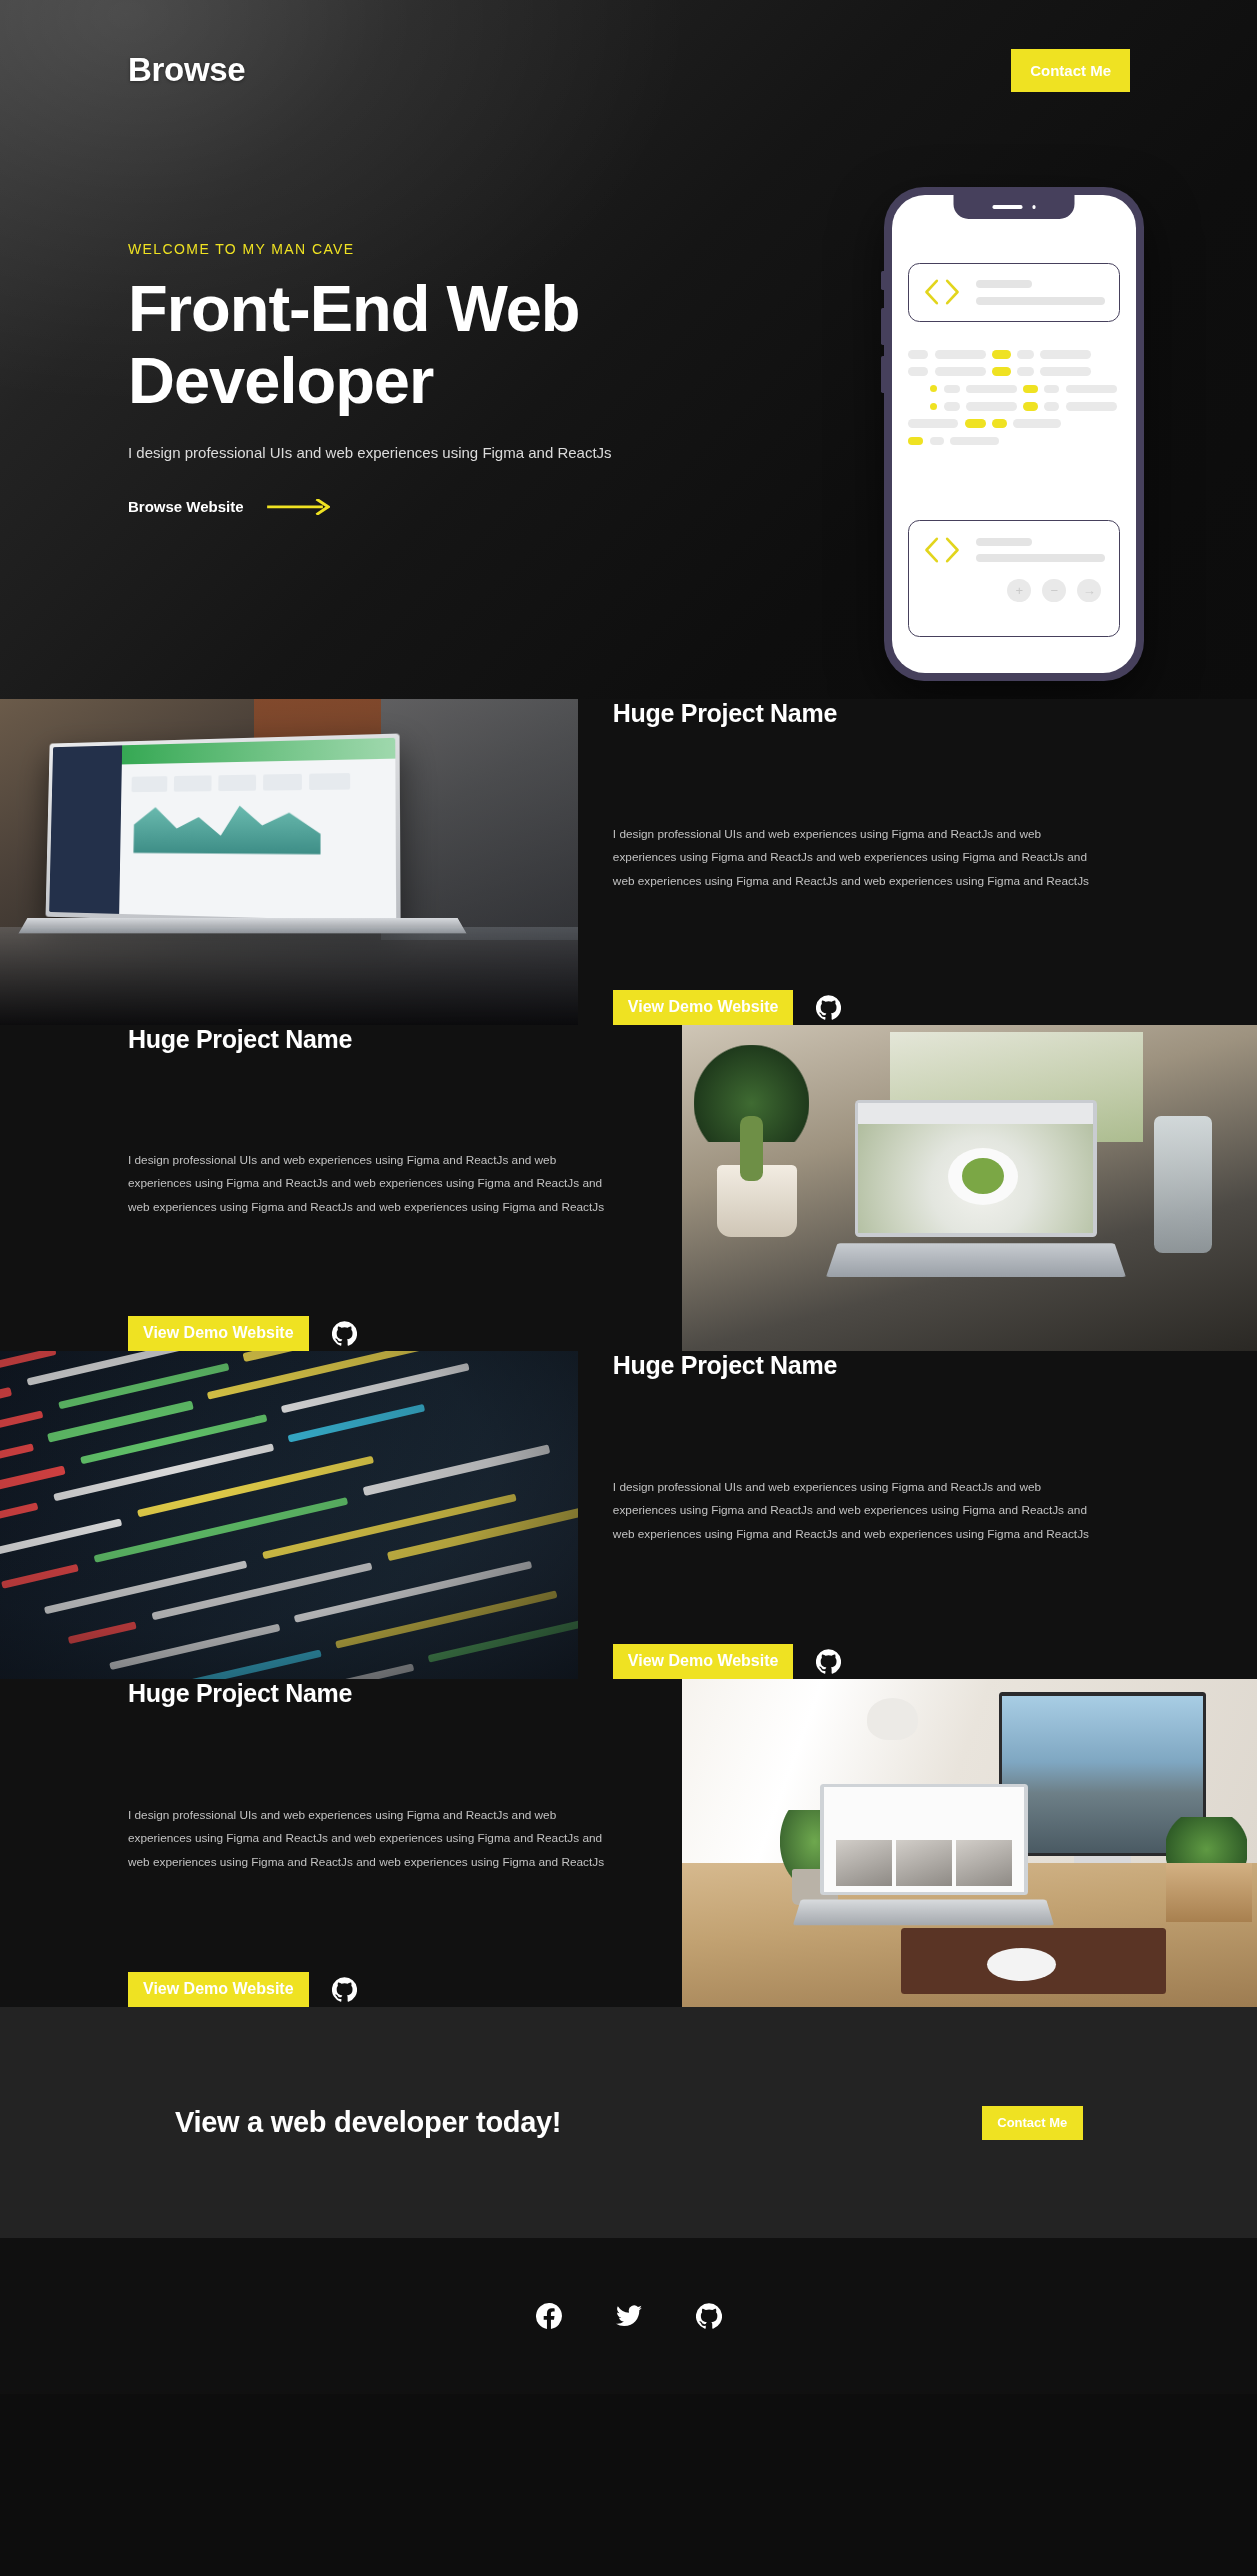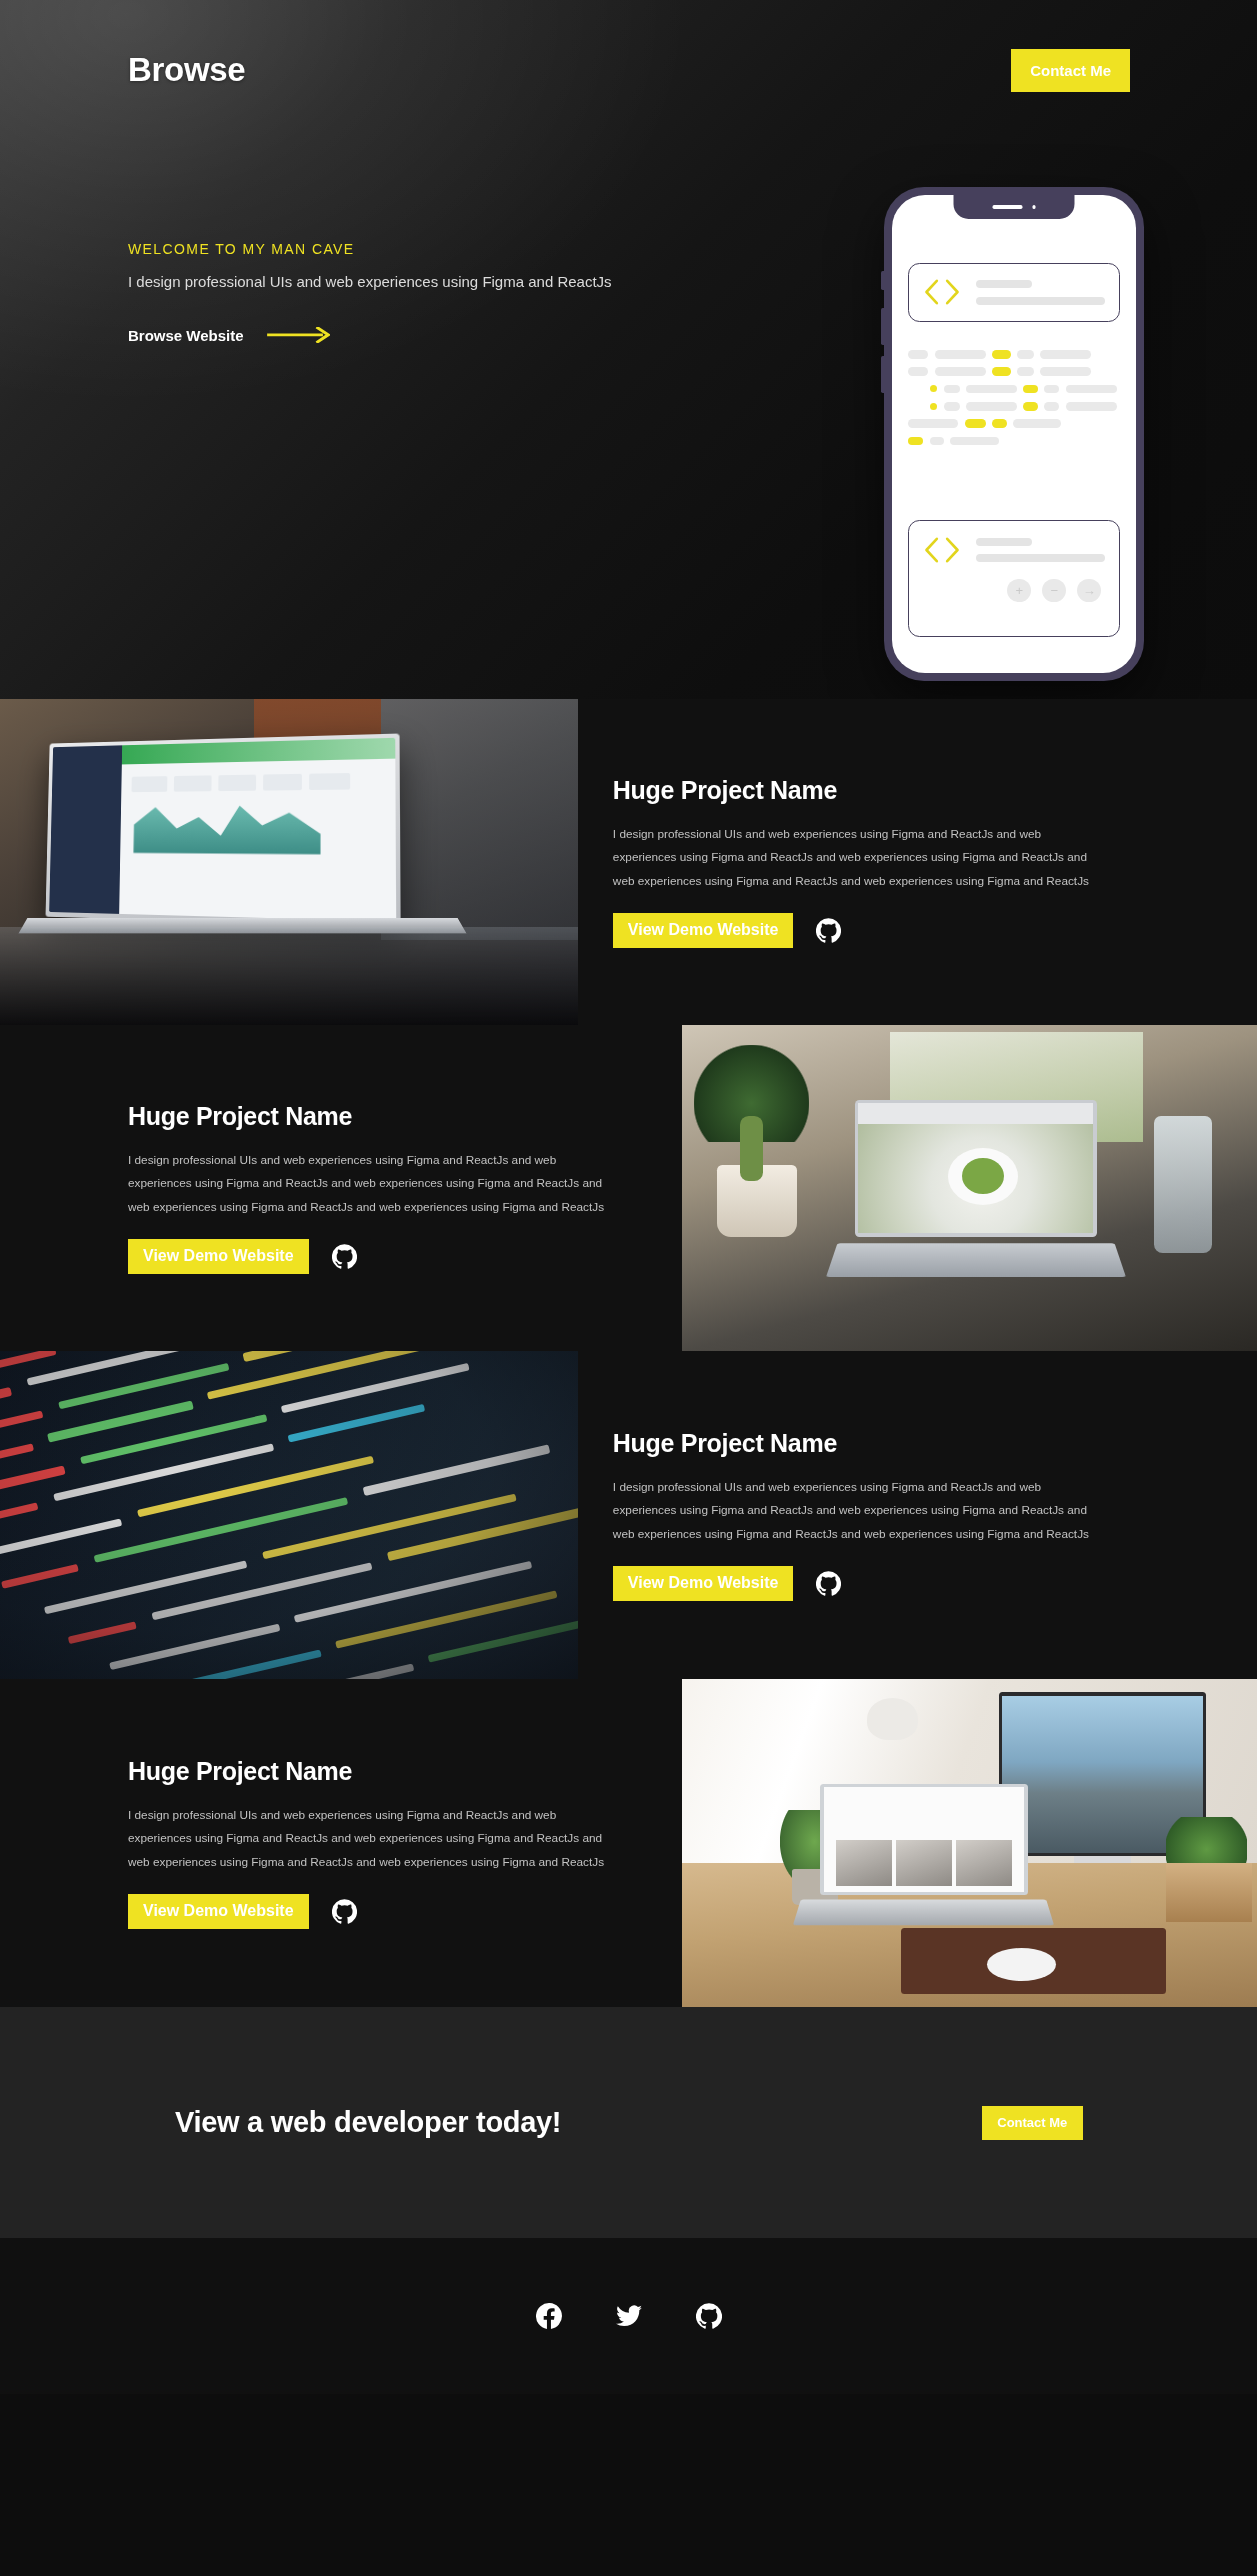--- a/index.html
+++ b/index.html
@@ -109,21 +109,21 @@
   .dot{ width:7px; height:7px; border-radius:50%; background:#EFE222; flex:0 0 auto; }
   .indent{ margin-left:22px; }
 
   
   .projects{ width:1258px; background:#111111; position:relative; }
   .prow{ display:flex; width:1258px; height:326px; }
   .prow.tall{ height:328px; }
   .pimg{ width:627px; height:100%; position:relative; overflow:hidden; }
   .ptext{
     width:727px; height:100%; display:flex; flex-direction:column;
-    justify-content:center; padding:0 94px 0 0;
+    justify-content:space-between; padding:0 94px 0 0;
   }
   .ptext.right{ padding-left:35px; padding-right:94px; }
   .ptext.left{ padding-left:128px; padding-right:52px; }
   .ptitle{ font-size:25px; font-weight:bold; color:#fff; margin-bottom:17.5px; letter-spacing:-0.3px; }
   .pdesc{ font-size:11.8px; line-height:2.0; color:#c2c2c2; margin-bottom:19px; max-width:489px; }
   .pactions{ display:flex; align-items:center; gap:23px; }
   .pactions .btn-yellow{ font-size:16px; padding:9.6px 15px; line-height:1; }
   .gh{ cursor:pointer; display:block; }
 
   
@@ -209,20 +209,21 @@
 <section class="hero">
   <div class="hero-glow"></div>
 
   <nav class="nav">
     <div class="brand">Browse</div>
     <button class="btn-yellow">Contact Me</button>
   </nav>
 
   <div class="hero-inner">
     <div class="eyebrow">WELCOME TO MY MAN CAVE</div>
+    <h1 class="hero-title">Front-End Web Developer</h1>
     <p class="hero-sub">I design professional UIs and web experiences using Figma and ReactJs</p>
     <div class="browse">
       <span class="browse-label">Browse Website</span>
       <svg class="arrow" width="63" height="15.7" viewBox="0 0 72 18">
         <path d="M0 9 H64" stroke="#EFE222" stroke-width="3" fill="none"></path>
         <path d="M58 1 L70 9 L58 17" stroke="#EFE222" stroke-width="3.4" fill="none" stroke-linecap="square"></path>
       </svg>
     </div>
   </div>
 

